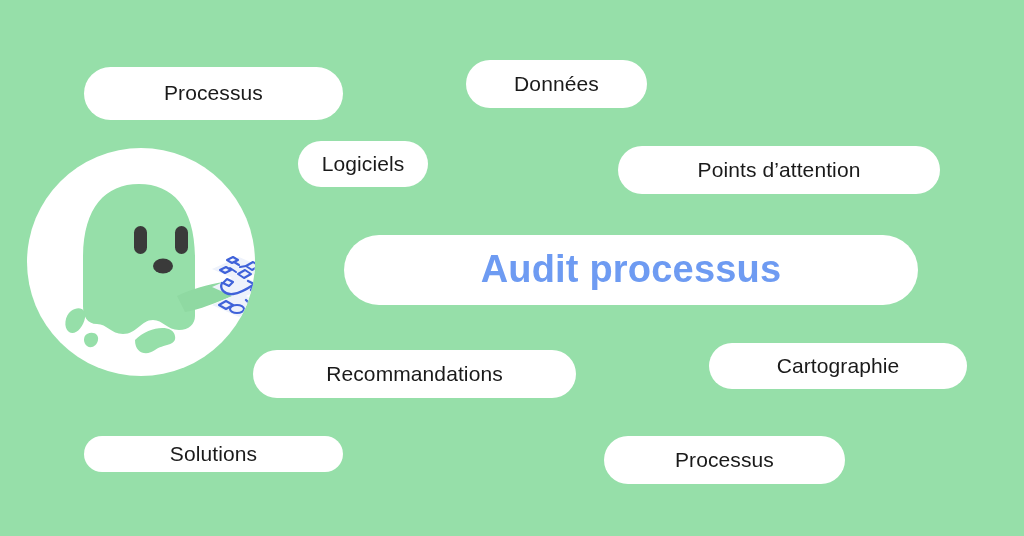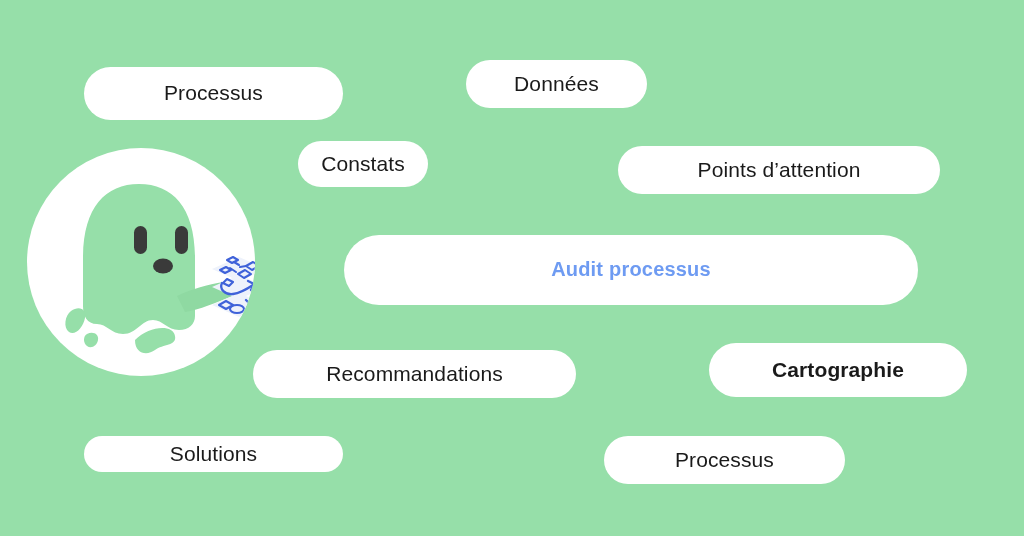--- a/index.html
+++ b/index.html
@@ -27,21 +27,21 @@
     color: #1a1a1a;
     font-size: 21px;
     font-weight: 400;
     letter-spacing: 0.1px;
     white-space: nowrap;
     line-height: 1;
     padding-bottom: 2px;
   }
   .pill.center {
     color: #6e9bf2;
-    font-size: 20px;
+    font-size: 38px;
     font-weight: 700;
     letter-spacing: 0.2px;
   }
   
   #mascot {
     position: absolute;
     left: 27px;
     top: 148px;
     width: 228px;
     height: 228px;
@@ -123,36 +123,36 @@
   <div class="pill" style="left:84px;  top:67px;  width:259px; height:53px;">
     <span>Processus</span>
   </div>
 
   <div class="pill" style="left:466px; top:60px;  width:181px; height:48px;">
     <span>Données</span>
   </div>
 
 
   <div class="pill" style="left:298px; top:141px; width:130px; height:46px;">
-    <span>Constats</span>
+    <span>Logiciels</span>
   </div>
 
   <div class="pill" style="left:618px; top:146px; width:322px; height:48px;">
     <span>Points d’attention</span>
   </div>
 
   <div class="pill center" style="left: 344px; top: 235px; width: 574px; height: 70px; color: rgb(110, 155, 242);">
     <span>Audit processus</span>
   </div>
 
   <div class="pill" style="left:253px; top:350px; width:323px; height:48px;">
     <span>Recommandations</span>
   </div>
 
-  <div class="pill" style="left:709px; top:343px; width:258px; height:54px;font-weight:bold;">
+  <div class="pill" style="left:709px; top:343px; width:258px; height:46px;">
     <span>Cartographie</span>
   </div>
 
   <div class="pill" style="left:84px;  top:436px; width:259px; height:36px;">
     <span>Solutions</span>
   </div>
 
   <div class="pill" style="left:604px; top:436px; width:241px; height:48px;">
     <span>Processus</span>
   </div>

